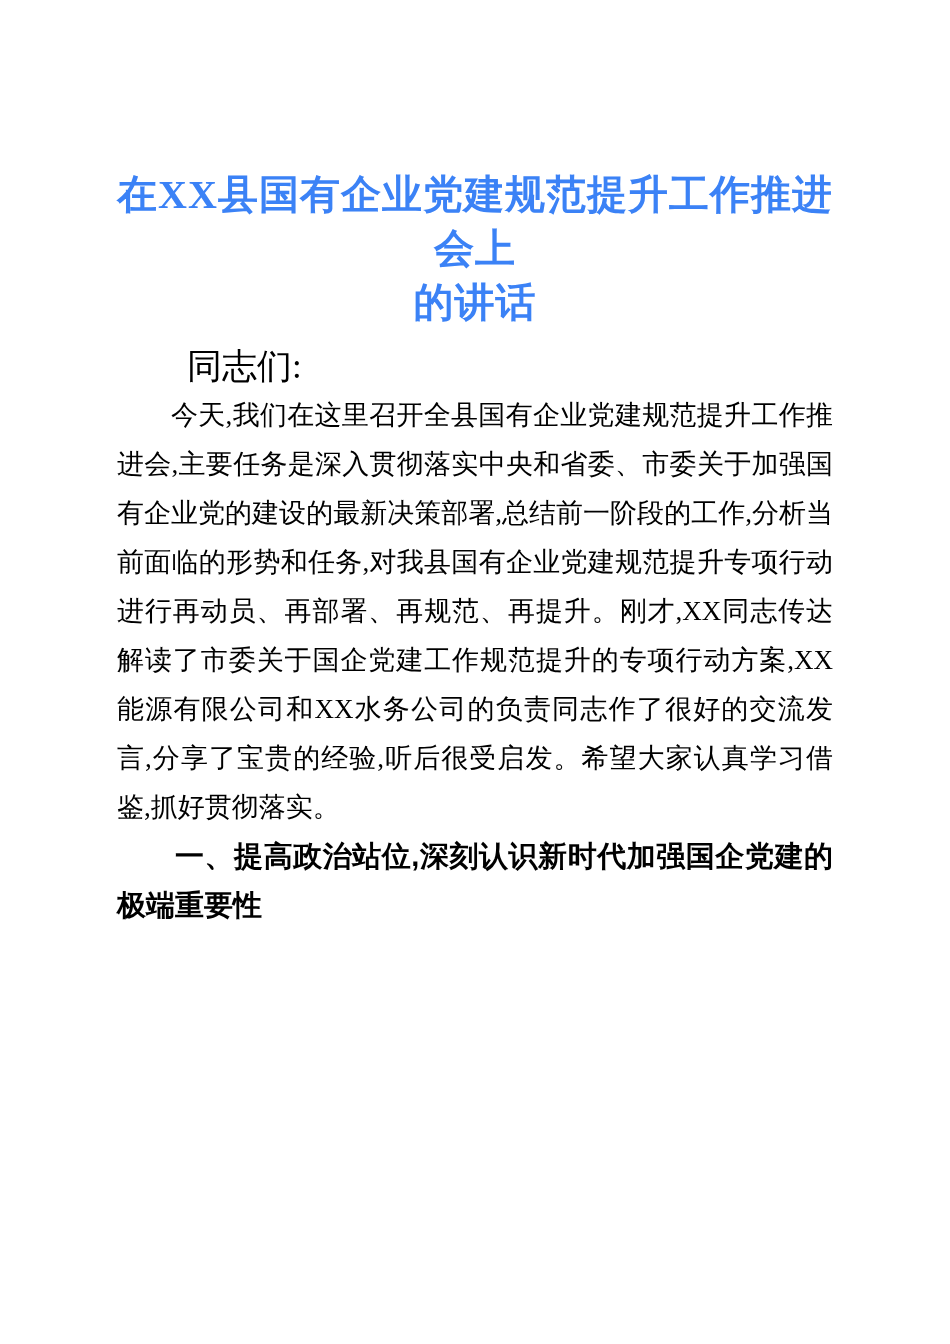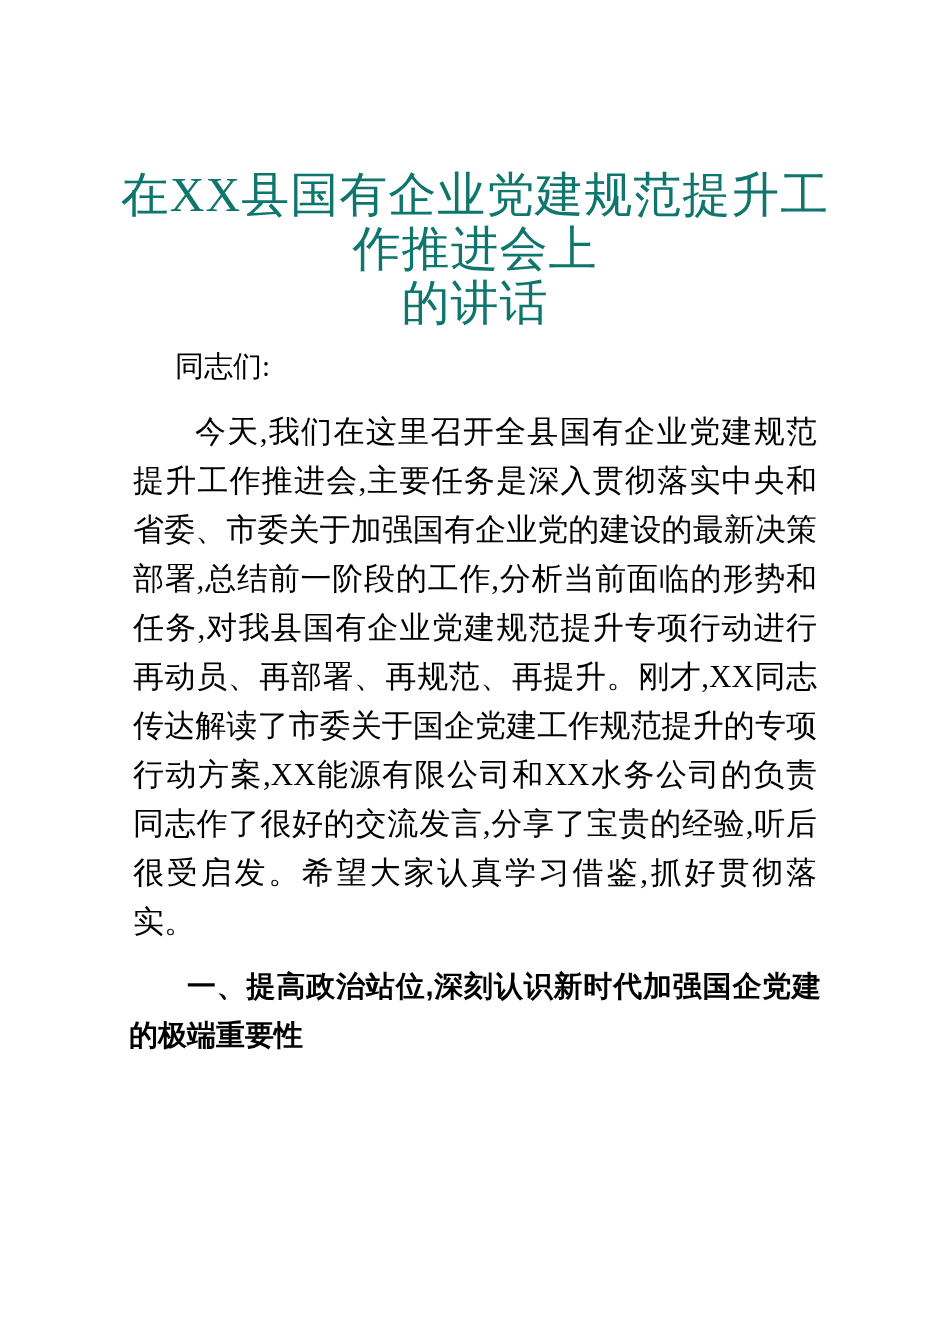--- a/index.html
+++ b/index.html
@@ -14,51 +14,51 @@
     color: #000000;
   }
   .page {
     width: 716px;
     margin-left: 117px;
     padding-top: 168px;
     box-sizing: content-box;
   }
   .doc-title {
     font-family: "Liberation Serif", serif;
-    font-weight: normal;
-    font-size: 48px;
+    font-weight: bold;
+    font-size: 40px;
     line-height: 54px;
     text-align: center;
     letter-spacing: 1px;
     margin: 0;
-    color: #0f766e;
+    color: #3b82f6;
   }
   .salutation {
     font-family: Liberation Serif, serif;
-    font-size: 29px;
+    font-size: 35px;
     line-height: 49px;
     margin: 12px 0 0 0;
     text-indent: 2em;
     color: #000000;
   }
   .body-para {
     font-family: "Liberation Serif", serif;
-    font-size: 31px;
+    font-size: 27px;
     line-height: 49px;
-    margin: 16px;
+    margin: 0;
     text-indent: 2em;
     text-align: justify;
     color: #000000;
   }
   .section-heading {
     font-family: "Liberation Sans", sans-serif;
     font-weight: bold;
     font-size: 29px;
     line-height: 49px;
-    margin: 12px;
+    margin: 0;
     text-indent: 2em;
     text-align: justify;
     color: #000000;
   }
 </style>
 </head>
 <body>
 
 <div class="page">
 

